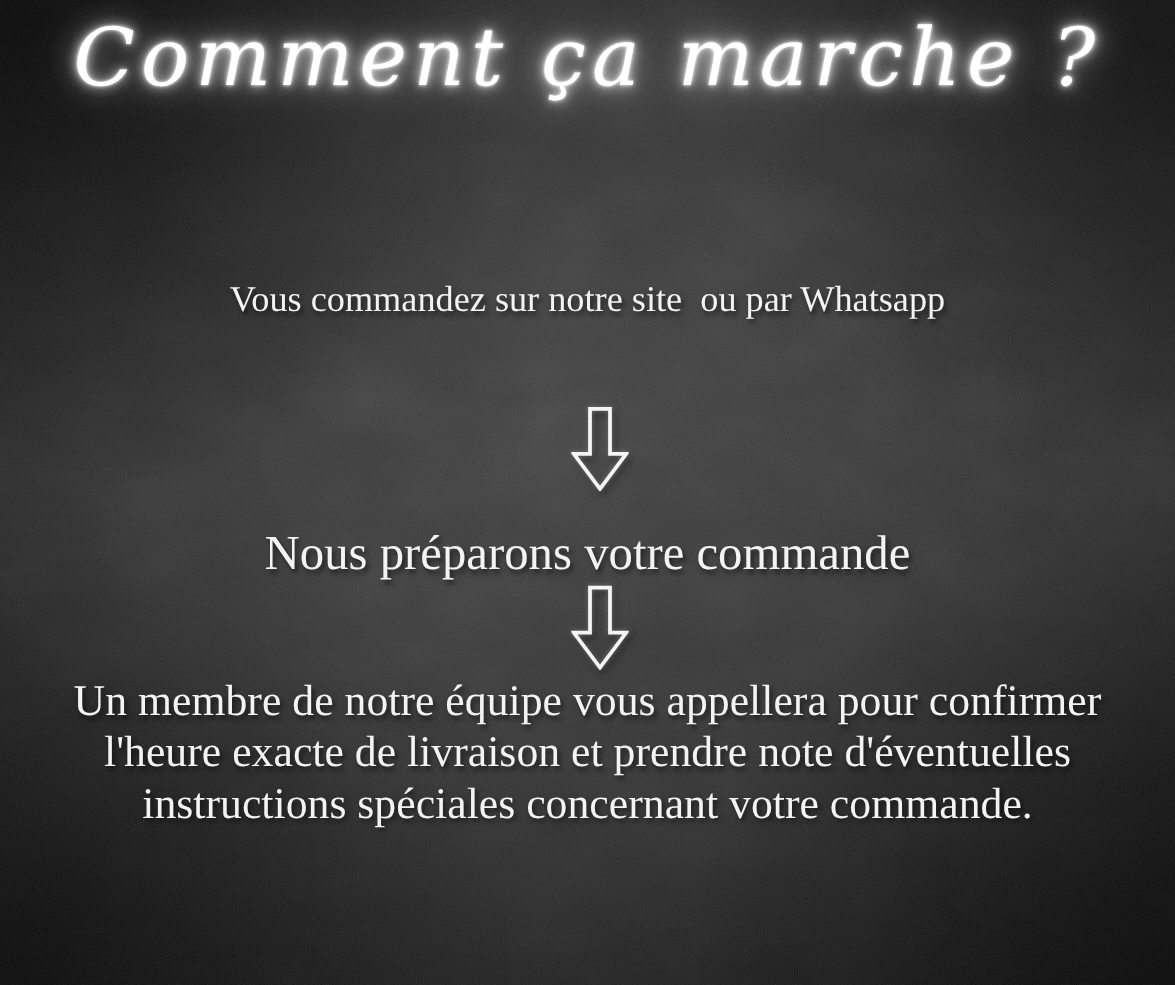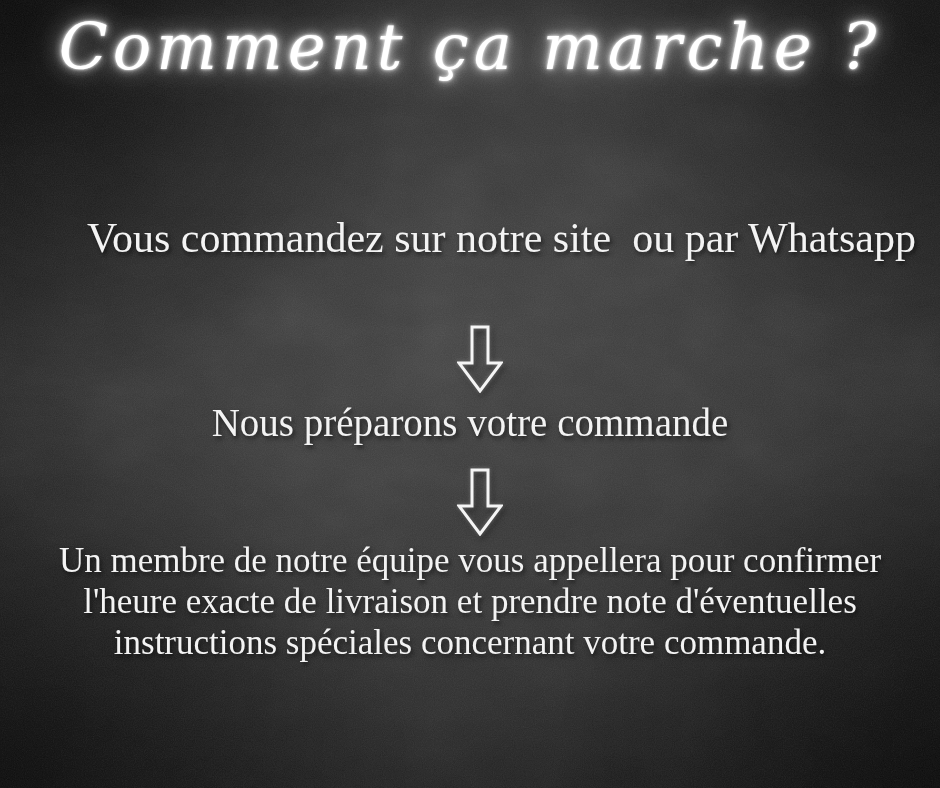--- a/index.html
+++ b/index.html
@@ -60,27 +60,26 @@
       0 0 22px rgba(255,255,255,0.65),
       0 0 48px rgba(255,255,255,0.40);
   }
   .step {
     color: #f3f3f3;
     white-space: pre-wrap;
     text-shadow: 2px 3px 4px rgba(0,0,0,0.55);
     padding: 0 24px;
   }
   .step-1 {
-    top: 212px;
-    font-size: 42px;
+    top: 222px;
+    font-size: 29px;
     line-height: 1.28;
-    text-align: right;
   }
   .step-2 {
-    top: 398px;
+    top: 418px;
     font-size: 39px;
     line-height: 1.28;
   }
   .step-3 {
     top: 541px;
     font-size: 35px;
     line-height: 1.17;
     padding: 0 12px;
   }
   .flow-arrow {

